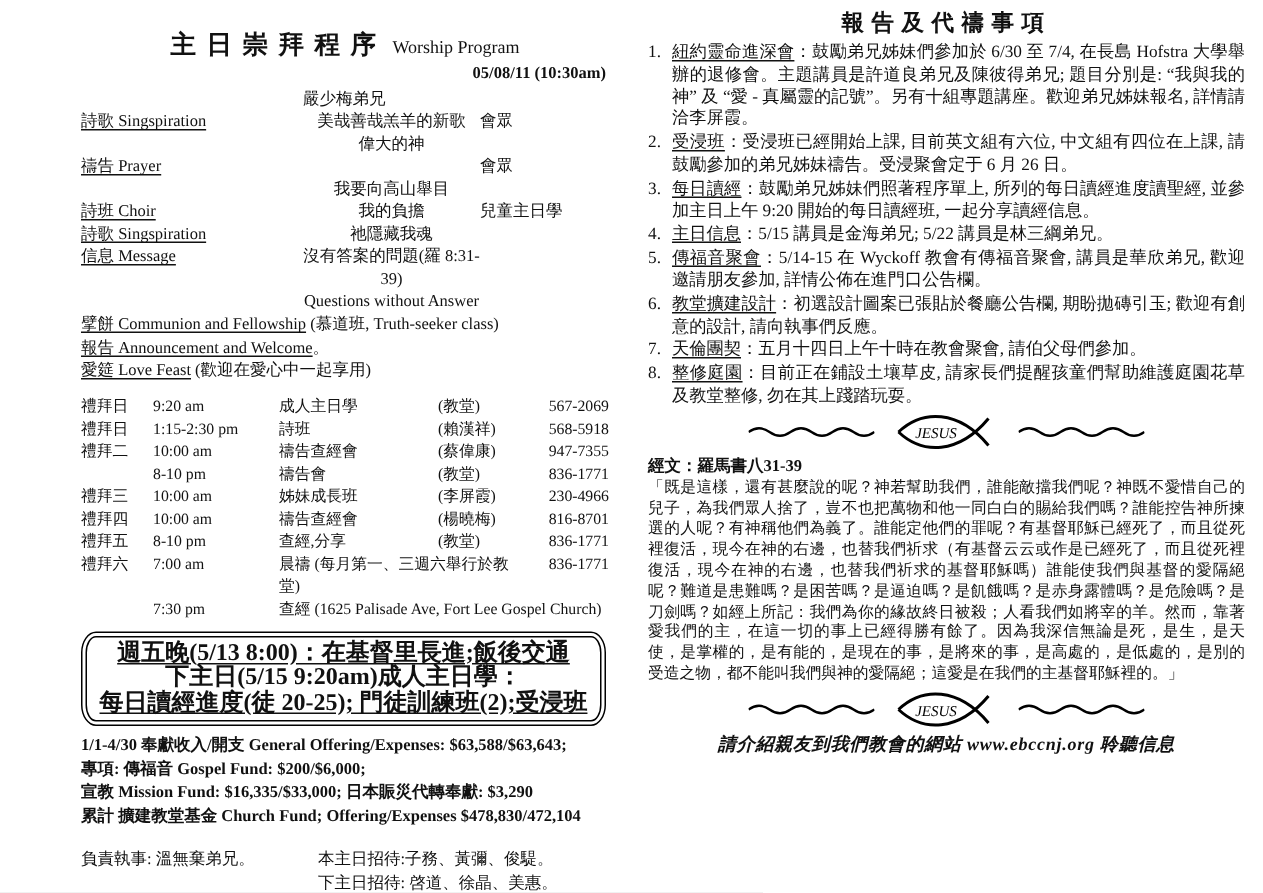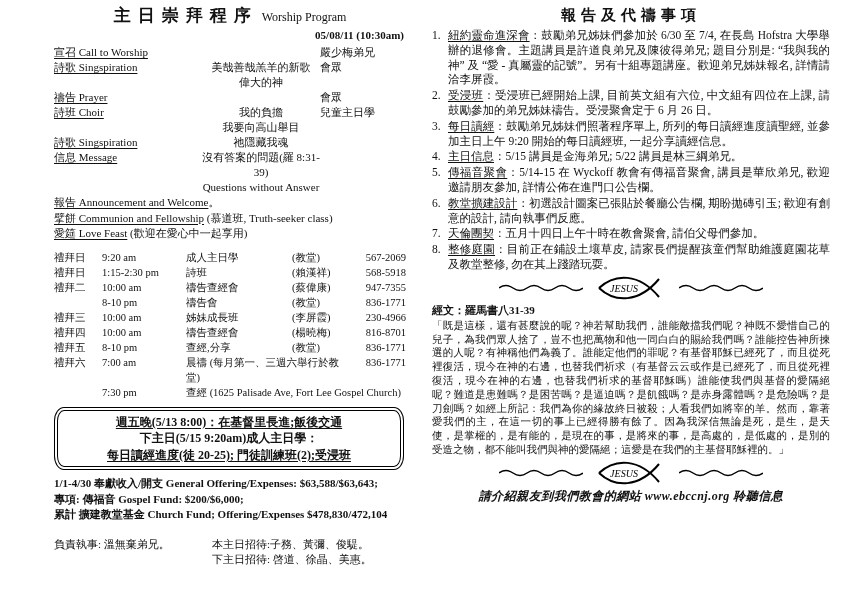--- a/index.html
+++ b/index.html
@@ -4,38 +4,38 @@
 <style>
   html,body{margin:0;padding:0;background:#e8e8e8;}
   .sheet{
     width:842px;height:595px;background:#ffffff;color:#111;
     font-family:"Liberation Serif","DejaVu Serif",serif;
     box-sizing:border-box;display:flex;overflow:hidden;
   }
   .ul{text-decoration:underline;text-underline-offset:2px;}
 
   
-  .col-left{width:412px;box-sizing:border-box;padding:4px 6px 0 54px;}
+  .col-left{width:412px;box-sizing:border-box;padding:18px 6px 0 54px;}
   .title-row{text-align:center;white-space:nowrap;margin-bottom:2px;}
   .title-cn{font-size:17px;letter-spacing:7px;font-weight:bold;}
   .title-en{font-size:12px;}
   .date{text-align:right;font-weight:bold;font-size:11px;margin:2px 2px 4px 0;}
   .prog-row{display:grid;grid-template-columns:148px 1fr 86px;font-size:11px;line-height:15px;}
   .prog-content{text-align:center;}
   .prog-who{text-align:left;}
   .extra-line{font-size:11px;line-height:15.5px;}
   .schedule{margin-top:8px;}
   .sched-row{display:grid;grid-template-columns:48px 84px 106px 1fr 60px;font-size:10.5px;line-height:15px;}
   .c-phone{text-align:right;}
   .wide2{grid-column:3/5;}
   .wide3{grid-column:3/6;}
   .ph5{grid-column:5;}
   .notice-box{
     margin:7px 2px 6px 0;border:4px double #000;border-radius:10px/14px;
-    padding:3px 6px;text-align:center;font-weight:bold;font-size:12px;line-height:16.5px;
+    padding:3px 6px;text-align:center;font-weight:bold;font-size:16px;line-height:16.5px;
   }
   .finance{margin-top:6px;font-weight:bold;font-size:11px;line-height:15.5px;}
   .staff{margin-top:14px;font-size:11px;line-height:15.5px;}
   .staff-row{display:flex;}
   .staff-left{width:158px;flex:none;}
   .staff-right{flex:1;}
 
   
   .col-right{flex:1;box-sizing:border-box;padding:6px 12px 0 20px;}
   .ann-title{text-align:center;font-size:15px;font-weight:bold;letter-spacing:5px;margin-bottom:3px;}
@@ -56,68 +56,67 @@
   <div class="col-left">
 
     <div class="title-row">
       <span class="title-cn">主日崇拜程序</span>
       <span class="title-en">Worship Program</span>
     </div>
     <div class="date">05/08/11 (10:30am)</div>
 
     <div class="program">
       <div class="prog-row">
-        <span class="ul">宣召 Call to Worship</span>
         <span class="prog-content"></span>
         <span class="prog-who">嚴少梅弟兄</span>
       </div>
       <div class="prog-row">
         <span class="ul">詩歌 Singspiration</span>
         <span class="prog-content">美哉善哉羔羊的新歌</span>
         <span class="prog-who">會眾</span>
       </div>
       <div class="prog-row">
         <span></span>
         <span class="prog-content">偉大的神</span>
         <span class="prog-who"></span>
       </div>
       <div class="prog-row">
         <span class="ul">禱告 Prayer</span>
         <span class="prog-content"></span>
         <span class="prog-who">會眾</span>
       </div>
       <div class="prog-row">
+        <span></span>
+        <span class="prog-content">我要向高山舉目</span>
+        <span class="prog-who"></span>
+      </div>
+      <div class="prog-row">
         <span class="ul">詩班 Choir</span>
         <span class="prog-content">我的負擔</span>
         <span class="prog-who">兒童主日學</span>
       </div>
       <div class="prog-row">
-        <span></span>
-        <span class="prog-content">我要向高山舉目</span>
-        <span class="prog-who"></span>
-      </div>
-      <div class="prog-row">
         <span class="ul">詩歌 Singspiration</span>
         <span class="prog-content">祂隱藏我魂</span>
         <span class="prog-who"></span>
       </div>
       <div class="prog-row">
         <span class="ul">信息 Message</span>
         <span class="prog-content">沒有答案的問題(羅 8:31-39)</span>
       </div>
       <div class="prog-row">
         <span></span>
         <span class="prog-content">Questions without Answer</span>
         <span class="prog-who"></span>
       </div>
     </div>
 
     <div class="prog-extras">
+      <div class="extra-line"><span class="ul">擘餅 Communion and Fellowship</span><span> (慕道班, Truth-seeker class)</span></div>
       <div class="extra-line"><span class="ul">報告 Announcement and Welcome</span><span>。</span></div>
-      <div class="extra-line"><span class="ul">擘餅 Communion and Fellowship</span><span> (慕道班, Truth-seeker class)</span></div>
       <div class="extra-line"><span class="ul">愛筵 Love Feast</span><span> (歡迎在愛心中一起享用)</span></div>
     </div>
 
     <div class="schedule">
       <div class="sched-row">
         <span>禮拜日</span>
         <span>9:20 am</span>
         <span>成人主日學</span>
         <span>(教堂)</span>
         <span class="c-phone">567-2069</span>
@@ -179,20 +178,21 @@
 
     <div class="notice-box">
       <div class="ul">週五晚(5/13 8:00)：在基督里長進;飯後交通</div>
       <div>下主日(5/15 9:20am)成人主日學：</div>
       <div class="ul">每日讀經進度(徒 20-25); 門徒訓練班(2);受浸班</div>
     </div>
 
     <div class="finance">
       <div>1/1-4/30 奉獻收入/開支 General Offering/Expenses: $63,588/$63,643;</div>
       <div>專項: 傳福音 Gospel Fund: $200/$6,000;</div>
+      <div>宣教 Mission Fund: $16,335/$33,000; 日本賑災代轉奉獻: $3,290</div>
       <div>累計 擴建教堂基金 Church Fund; Offering/Expenses $478,830/472,104</div>
     </div>
 
     <div class="staff">
       <div class="staff-row">
         <span class="staff-left">負責執事: 溫無棄弟兄。</span>
         <span class="staff-right">本主日招待:子務、黃彌、俊騠。</span>
       </div>
       <div class="staff-row">
         <span class="staff-left"></span>

